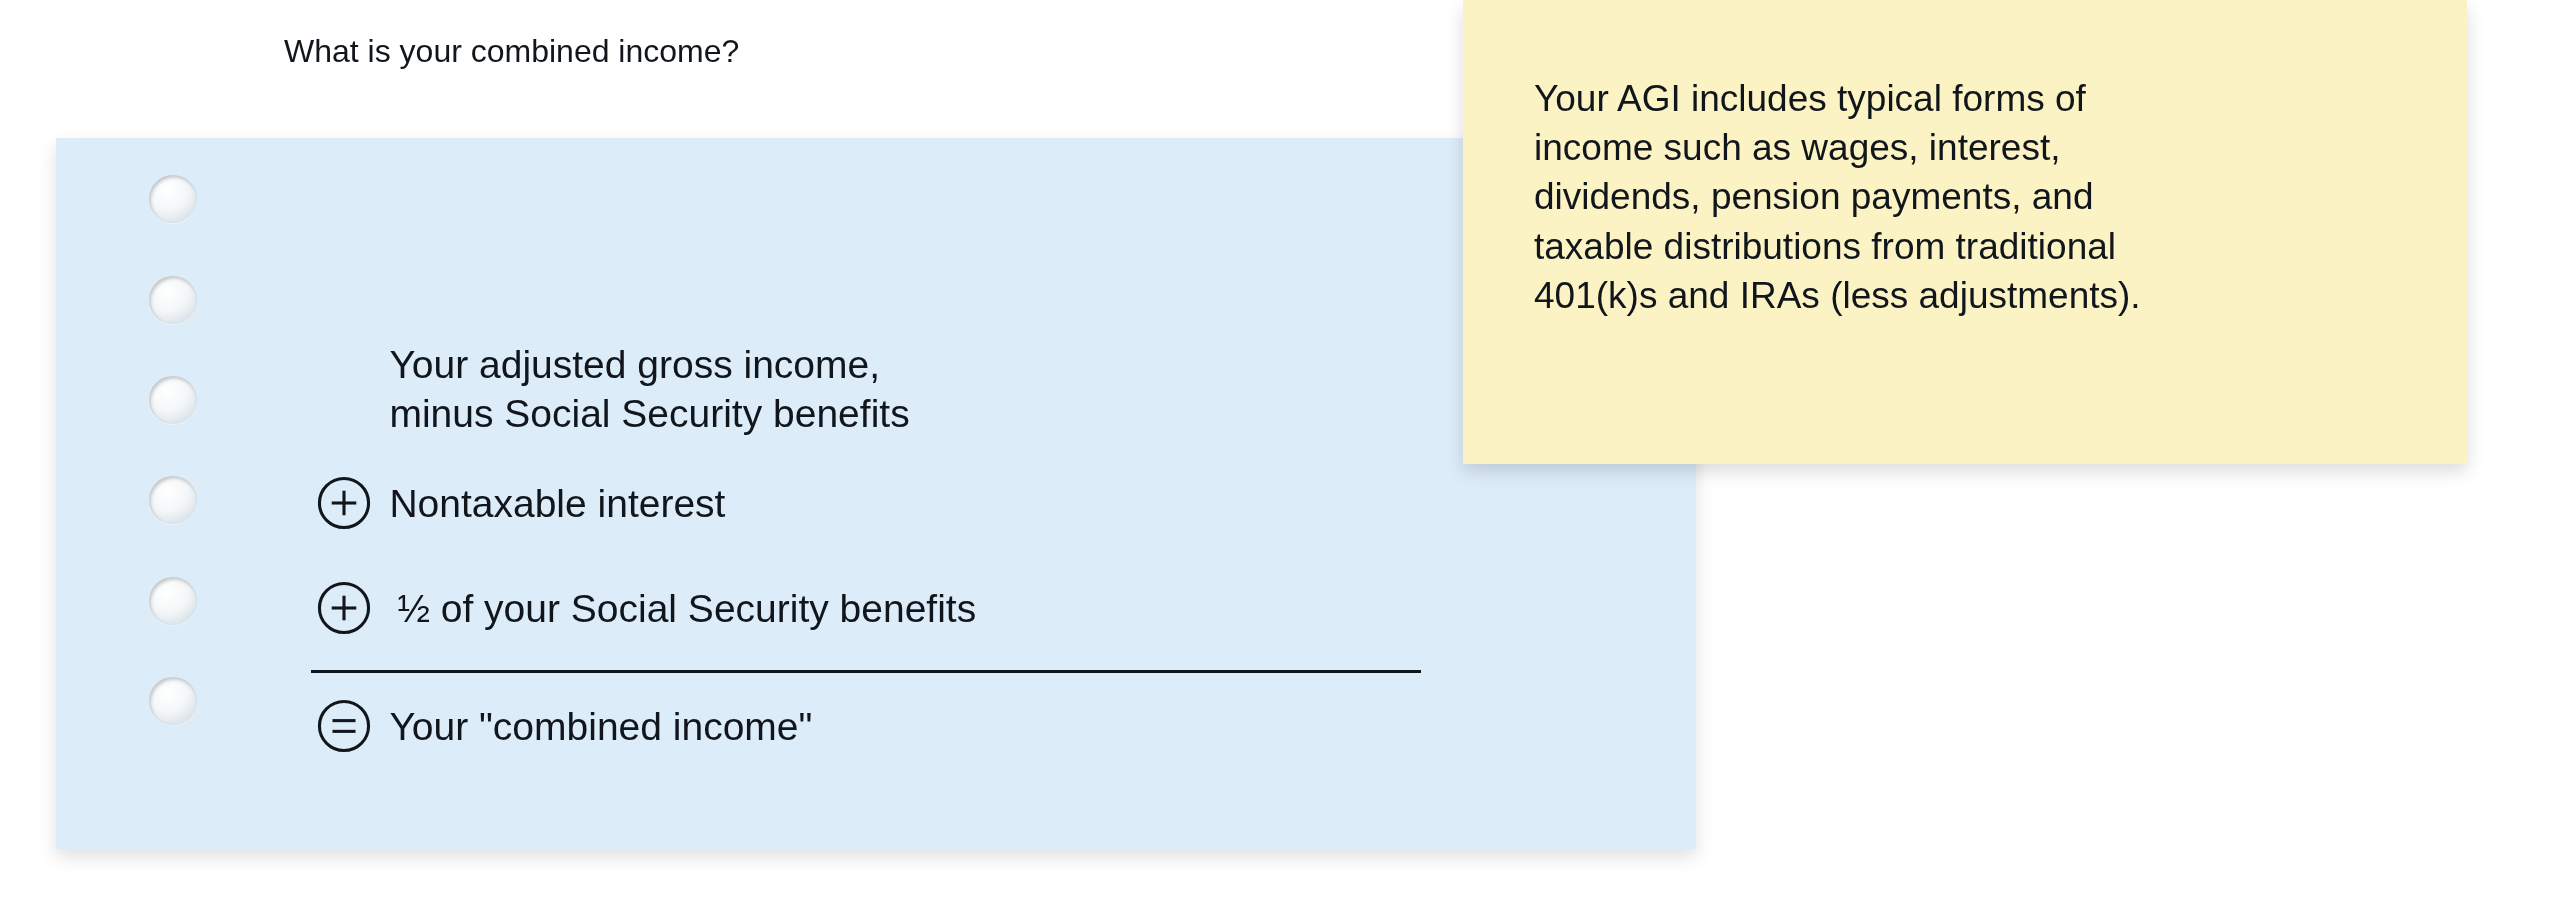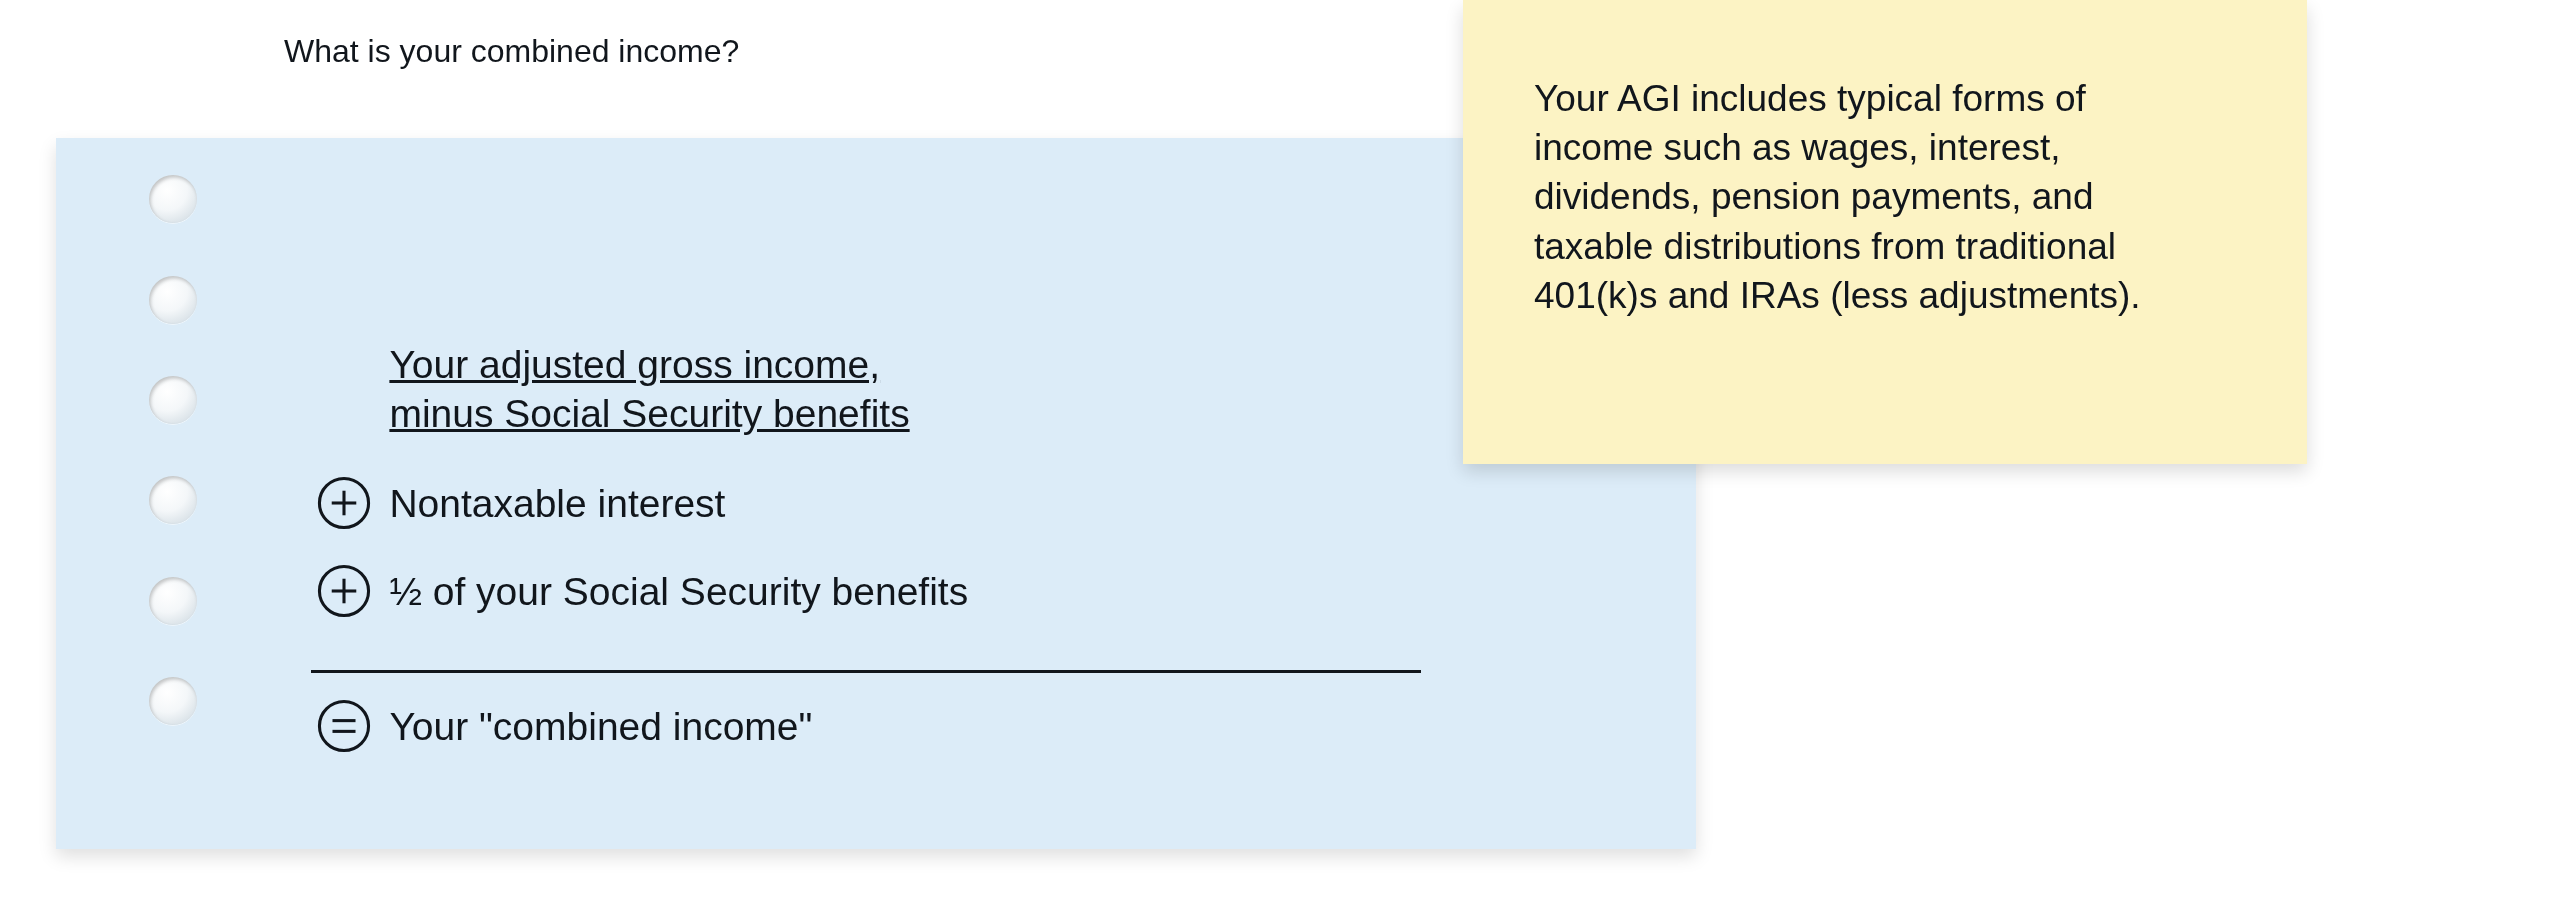--- a/index.html
+++ b/index.html
@@ -79,40 +79,40 @@
   }
   .op svg { display: block; }
   .row-text {
     font-size: 39px;
     line-height: 1.26;
     color: #11161c;
     white-space: pre-line;
     padding-top: 9.3px;
   }
 
-  #row-agi      { top: 193px; text-decoration: underline; }
+  #row-agi      { top: 193px; }
   #row-interest { top: 332px; }
-  #row-half     { top: 420px; }
+  #row-half     { top: 437px; gap: 8px; }
   #row-total    { top: 555px; }
 
   #rule {
     position: absolute;
     left: 255px;
     top: 532px;
     width: 1110px;
     height: 3.1px;
     background: #11161c;
   }
 
   
   #callout {
     position: absolute;
     left: 1463px;
     top: 0px;
-    width: 844px;
+    width: 1004px;
     height: 464px;
     background: #fcf3c4;
     box-shadow: 0 7.7px 17px rgba(0,0,0,0.14);
   }
   #callout-text {
     position: absolute;
     left: 71px;
     top: 74px;
     width: 881px;
     font-size: 37px;

